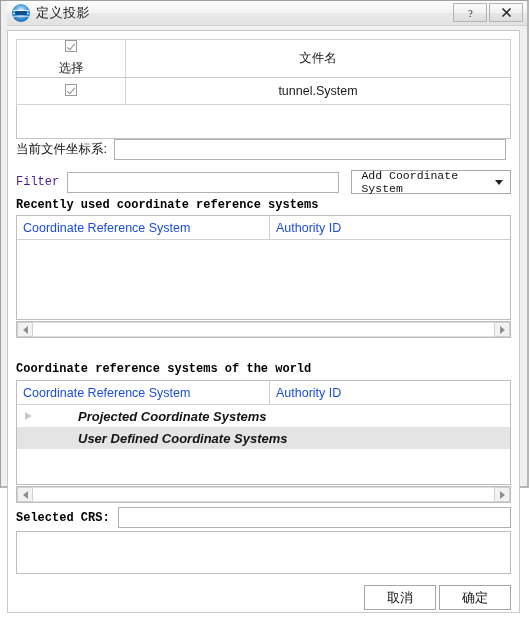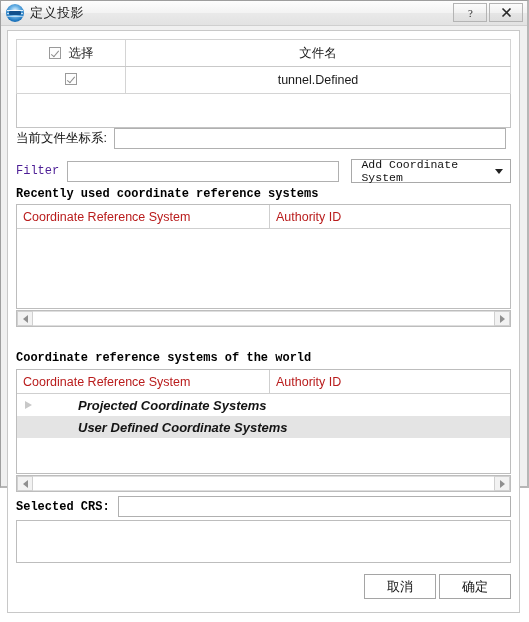--- a/index.html
+++ b/index.html
@@ -20,20 +20,21 @@
   .window {
     position: absolute;
     left: 0; top: 0;
     width: 529px;
     height: 488px;
     box-sizing: border-box;
     background: #f0f0f0;
     border: 1px solid #9e9e9e;
     border-bottom: 2px solid #b6b6b6;
     border-right: 2px solid #b6b6b6;
+    padding-left: 6px;
   }
 
   
   .titlebar {
     position: relative;
     height: 24px;
     background: linear-gradient(180deg,#fdfdfd 0%,#f3f3f3 48%,#e9e9e9 52%,#e2e2e2 100%);
     border-bottom: 1px solid #cfcfcf;
     display: flex;
     align-items: center;
@@ -125,20 +126,21 @@
   .file-table td.colsel { width: 108px; }
   .file-table tr.hdr td {
     background: #ffffff;
     border-bottom: 1px solid #c9c9c9;
   }
   .hdr-cell-inner {
     display: flex;
     align-items: center;
     justify-content: center;
     gap: 8px;
+    flex-direction: column;
   }
   .cbx {
     width: 12px; height: 12px;
     box-sizing: border-box;
     border: 1px solid #9a9a9a;
     background: #fdfdfd;
     display: inline-block;
     position: relative;
     flex: 0 0 auto;
   }
@@ -224,21 +226,21 @@
     background: #ffffff;
   }
   .list-head {
     display: flex;
     height: 23px;
     border-bottom: 1px solid #cfcfcf;
     background: #ffffff;
   }
   .list-head .ch {
     font-size: 12.5px;
-    color: #b91c1c;
+    color: #1d4ed8;
     display: flex;
     align-items: center;
     padding-left: 6px;
     box-sizing: border-box;
   }
   .list-head .ch1 {
     width: 253px;
     border-right: 1px solid #cfcfcf;
   }
   .list-head .ch2 { flex: 1; }
@@ -368,21 +370,21 @@
           </td>
           <td>
             <span>文件名</span>
           </td>
         </tr>
         <tr>
           <td class="colsel">
             <span class="cbx checked"></span>
           </td>
           <td>
-            <span>tunnel.Defined</span>
+            <span>tunnel.System</span>
           </td>
         </tr>
       </tbody>
         </table>
       <div class="file-blank"></div>
 
       <div class="row" style="">
         <div class="lbl-cn">当前文件坐标系:</div>
         <input class="tfield" style="width: 392px; margin-left: 7px;" type="text" placeholder="">
       </div>

